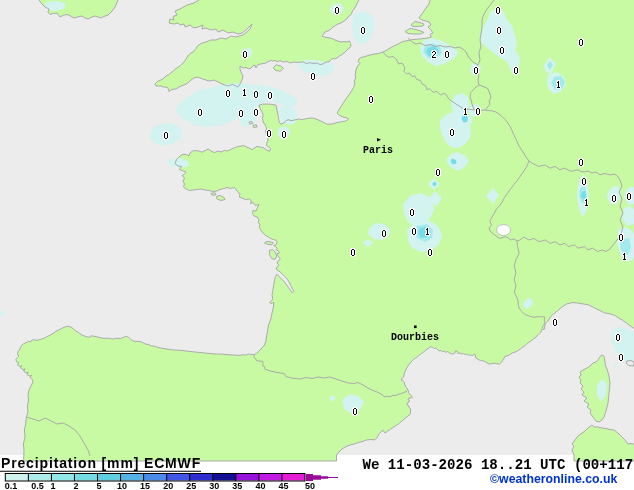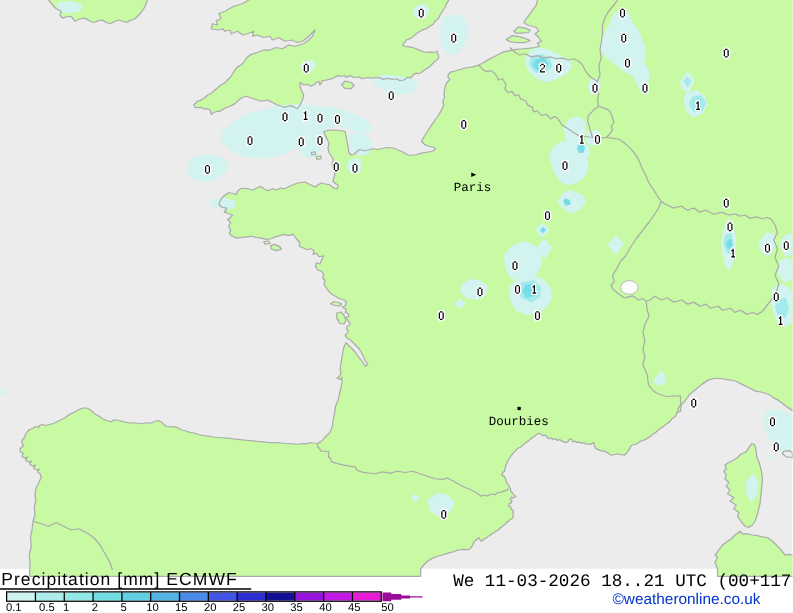--- a/index.html
+++ b/index.html
@@ -1,15 +1,15 @@
 <!DOCTYPE html>
 <html><head><meta charset="utf-8">
 <style>
 html,body{margin:0;padding:0;background:#fff;}
-#wrap{position:relative;width:634px;height:490px;overflow:hidden;}
+#wrap{position:relative;width:634px;height:490px;overflow:hidden;font-weight:bold;}
 svg{display:block;}
 text{font-family:"Liberation Sans",sans-serif;}
 .city{font-family:"Liberation Mono",monospace;font-size:10px;fill:#000;}
 .leglab{font-size:9px;fill:#000;text-anchor:middle;}
 .ptitle{font-size:14px;fill:#000;letter-spacing:0.85px;}
 .date{font-family:"Liberation Mono",monospace;font-size:14.1px;fill:#000;}
 .cpy{font-size:12.3px;fill:#0033cc;}
 </style></head>
 <body>
 <div id="wrap">

